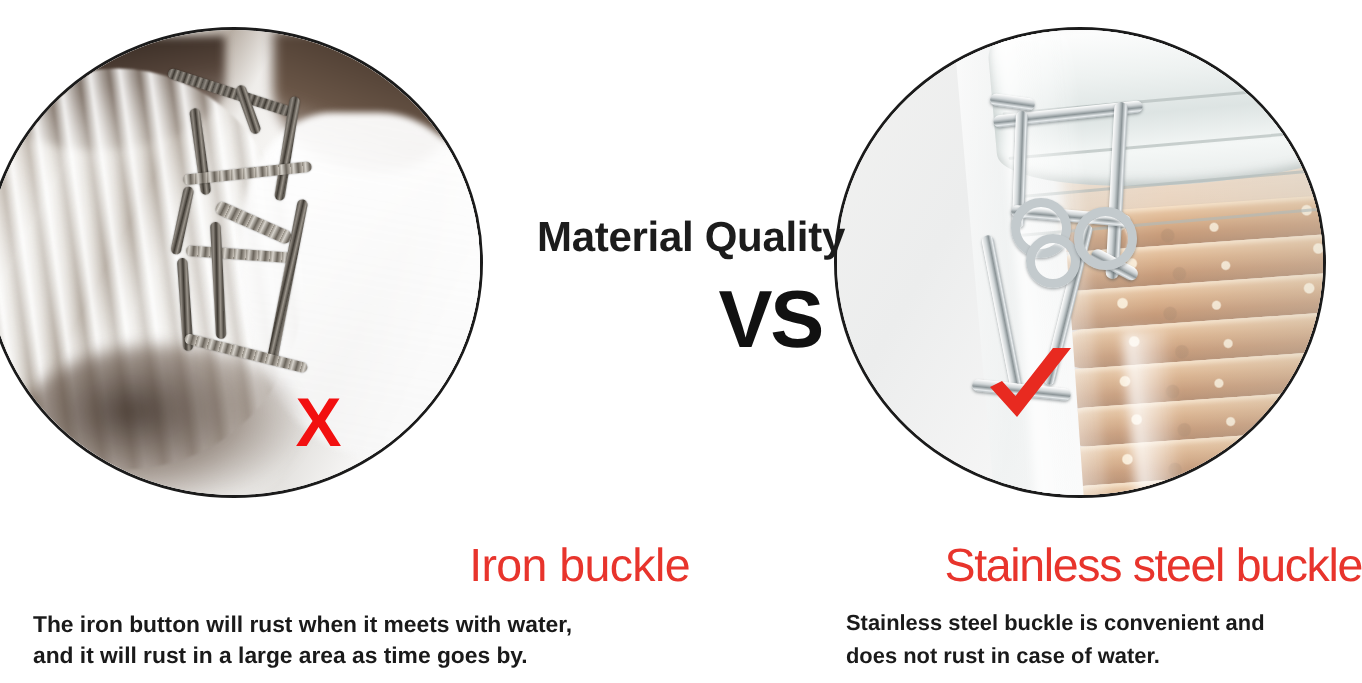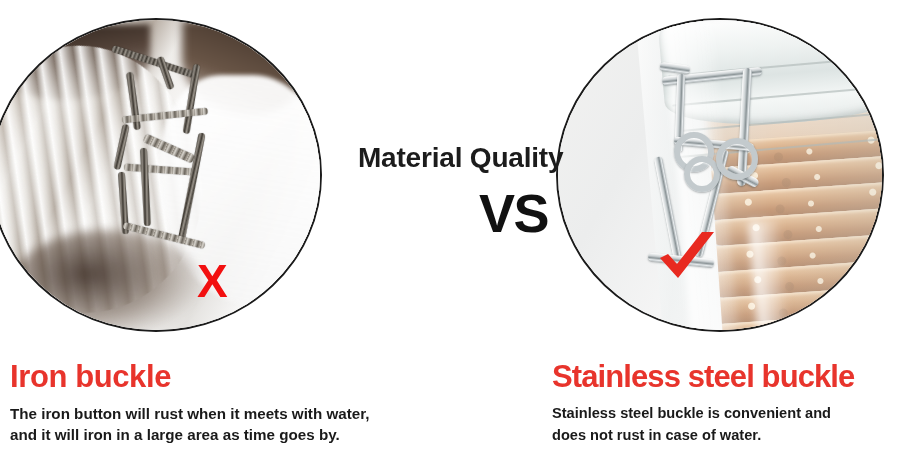--- a/index.html
+++ b/index.html
@@ -285,37 +285,38 @@
 
   
   .caption {
     position: absolute;
   }
   .caption.left  { left: 10px;  top: 361px; width: 450px; }
   .caption.right { left: 552px; top: 361px; width: 356px; }
 
   .caption-title {
     font-size: 31px;
-    font-weight: 700;
+    font-weight: 400;
     color: #e8342c;
     line-height: 1.06;
     letter-spacing: -0.4px;
     margin: 0 0 9px 0;
     white-space: nowrap;
+    text-align: right;
   }
   .caption.right .caption-title {
     font-size: 31px;
     letter-spacing: -0.9px;
   }
   .caption-body {
     font-size: 15.2px;
     font-weight: 700;
     color: #1a1a1a;
     line-height: 1.42;
-    margin: 0;
+    margin: 12px;
   }
   .caption.right .caption-body {
     font-size: 14.6px;
     font-weight: 600;
     line-height: 1.5;
   }
   .caption-body-line { display: block; }
 </style>
 </head>
 <body>
@@ -393,21 +394,21 @@
     </div>
   </div>
 
   <div class="material-quality">Material Quality</div>
   <div class="vs">VS</div>
 
   <div class="caption left">
     <div class="caption-title">Iron buckle</div>
     <div class="caption-body">
       <span class="caption-body-line">The iron button will rust when it meets with water,</span>
-      <span class="caption-body-line">and it will iron in a large area as time goes by.</span>
+      <span class="caption-body-line">and it will rust in a large area as time goes by.</span>
     </div>
   </div>
 
   <div class="caption right">
     <div class="caption-title">Stainless steel buckle</div>
     <div class="caption-body">
       <span class="caption-body-line">Stainless steel buckle is convenient and</span>
       <span class="caption-body-line">does not rust in case of water.</span>
     </div>
   </div>

